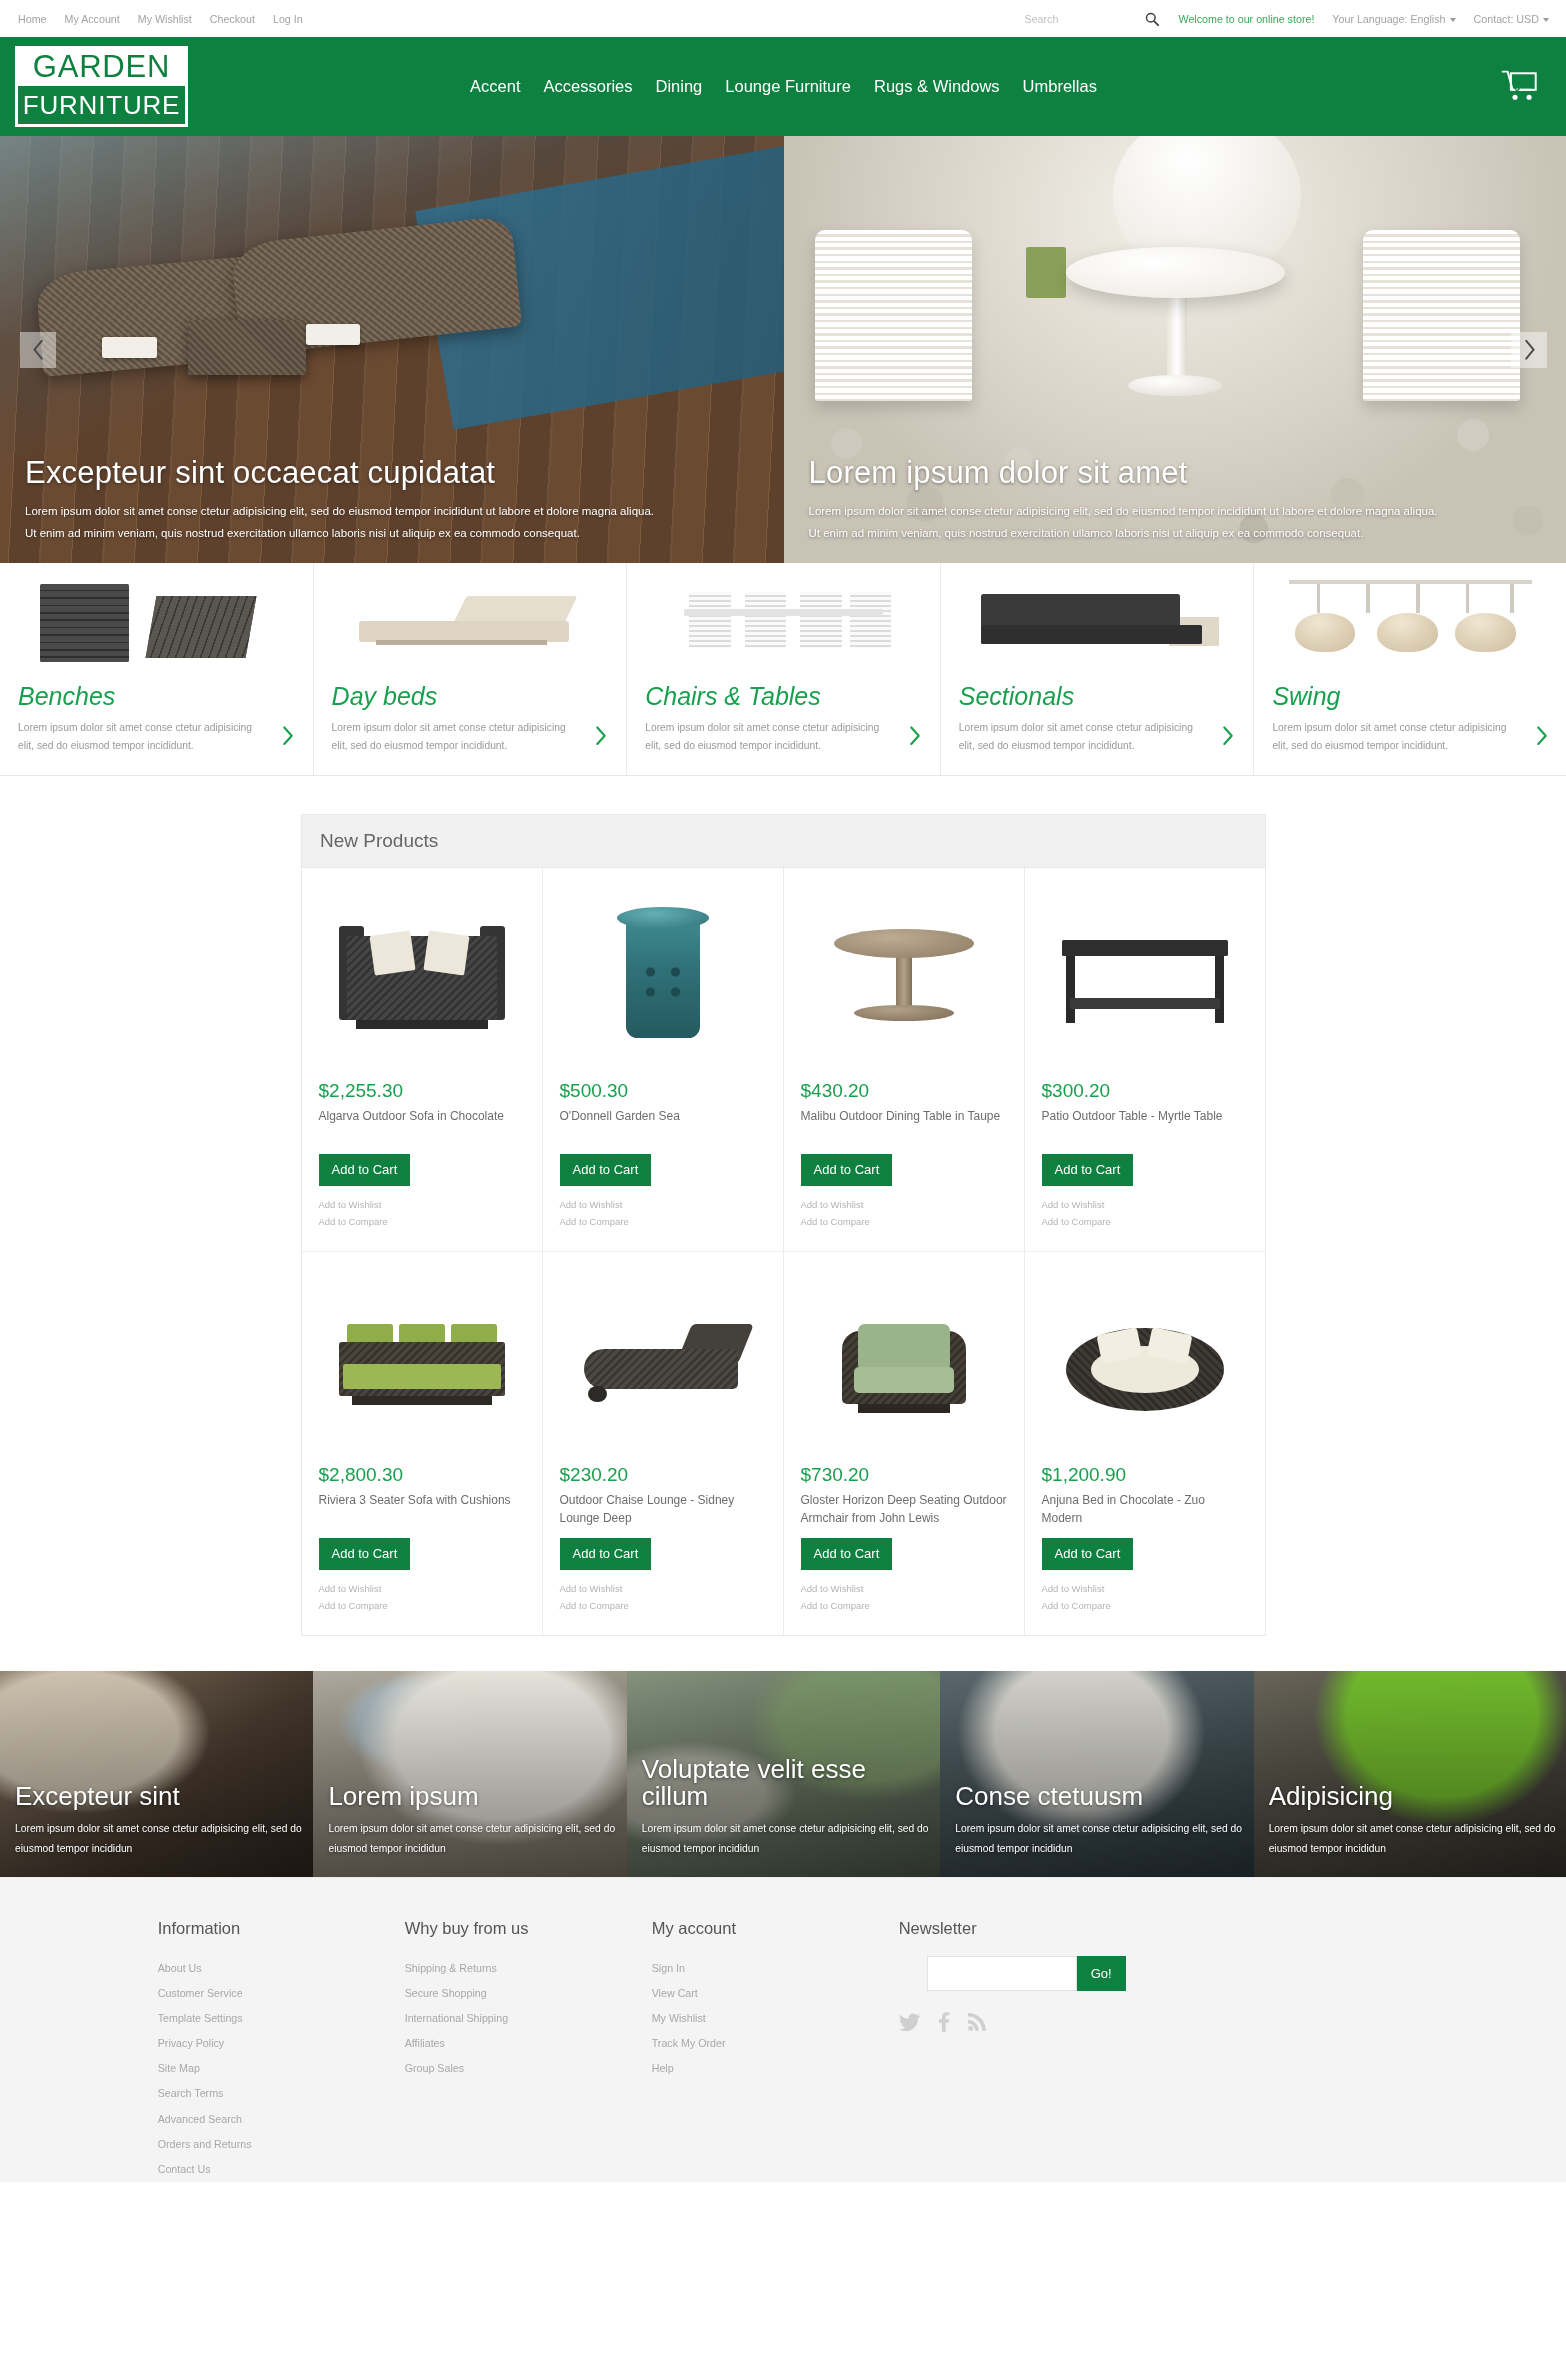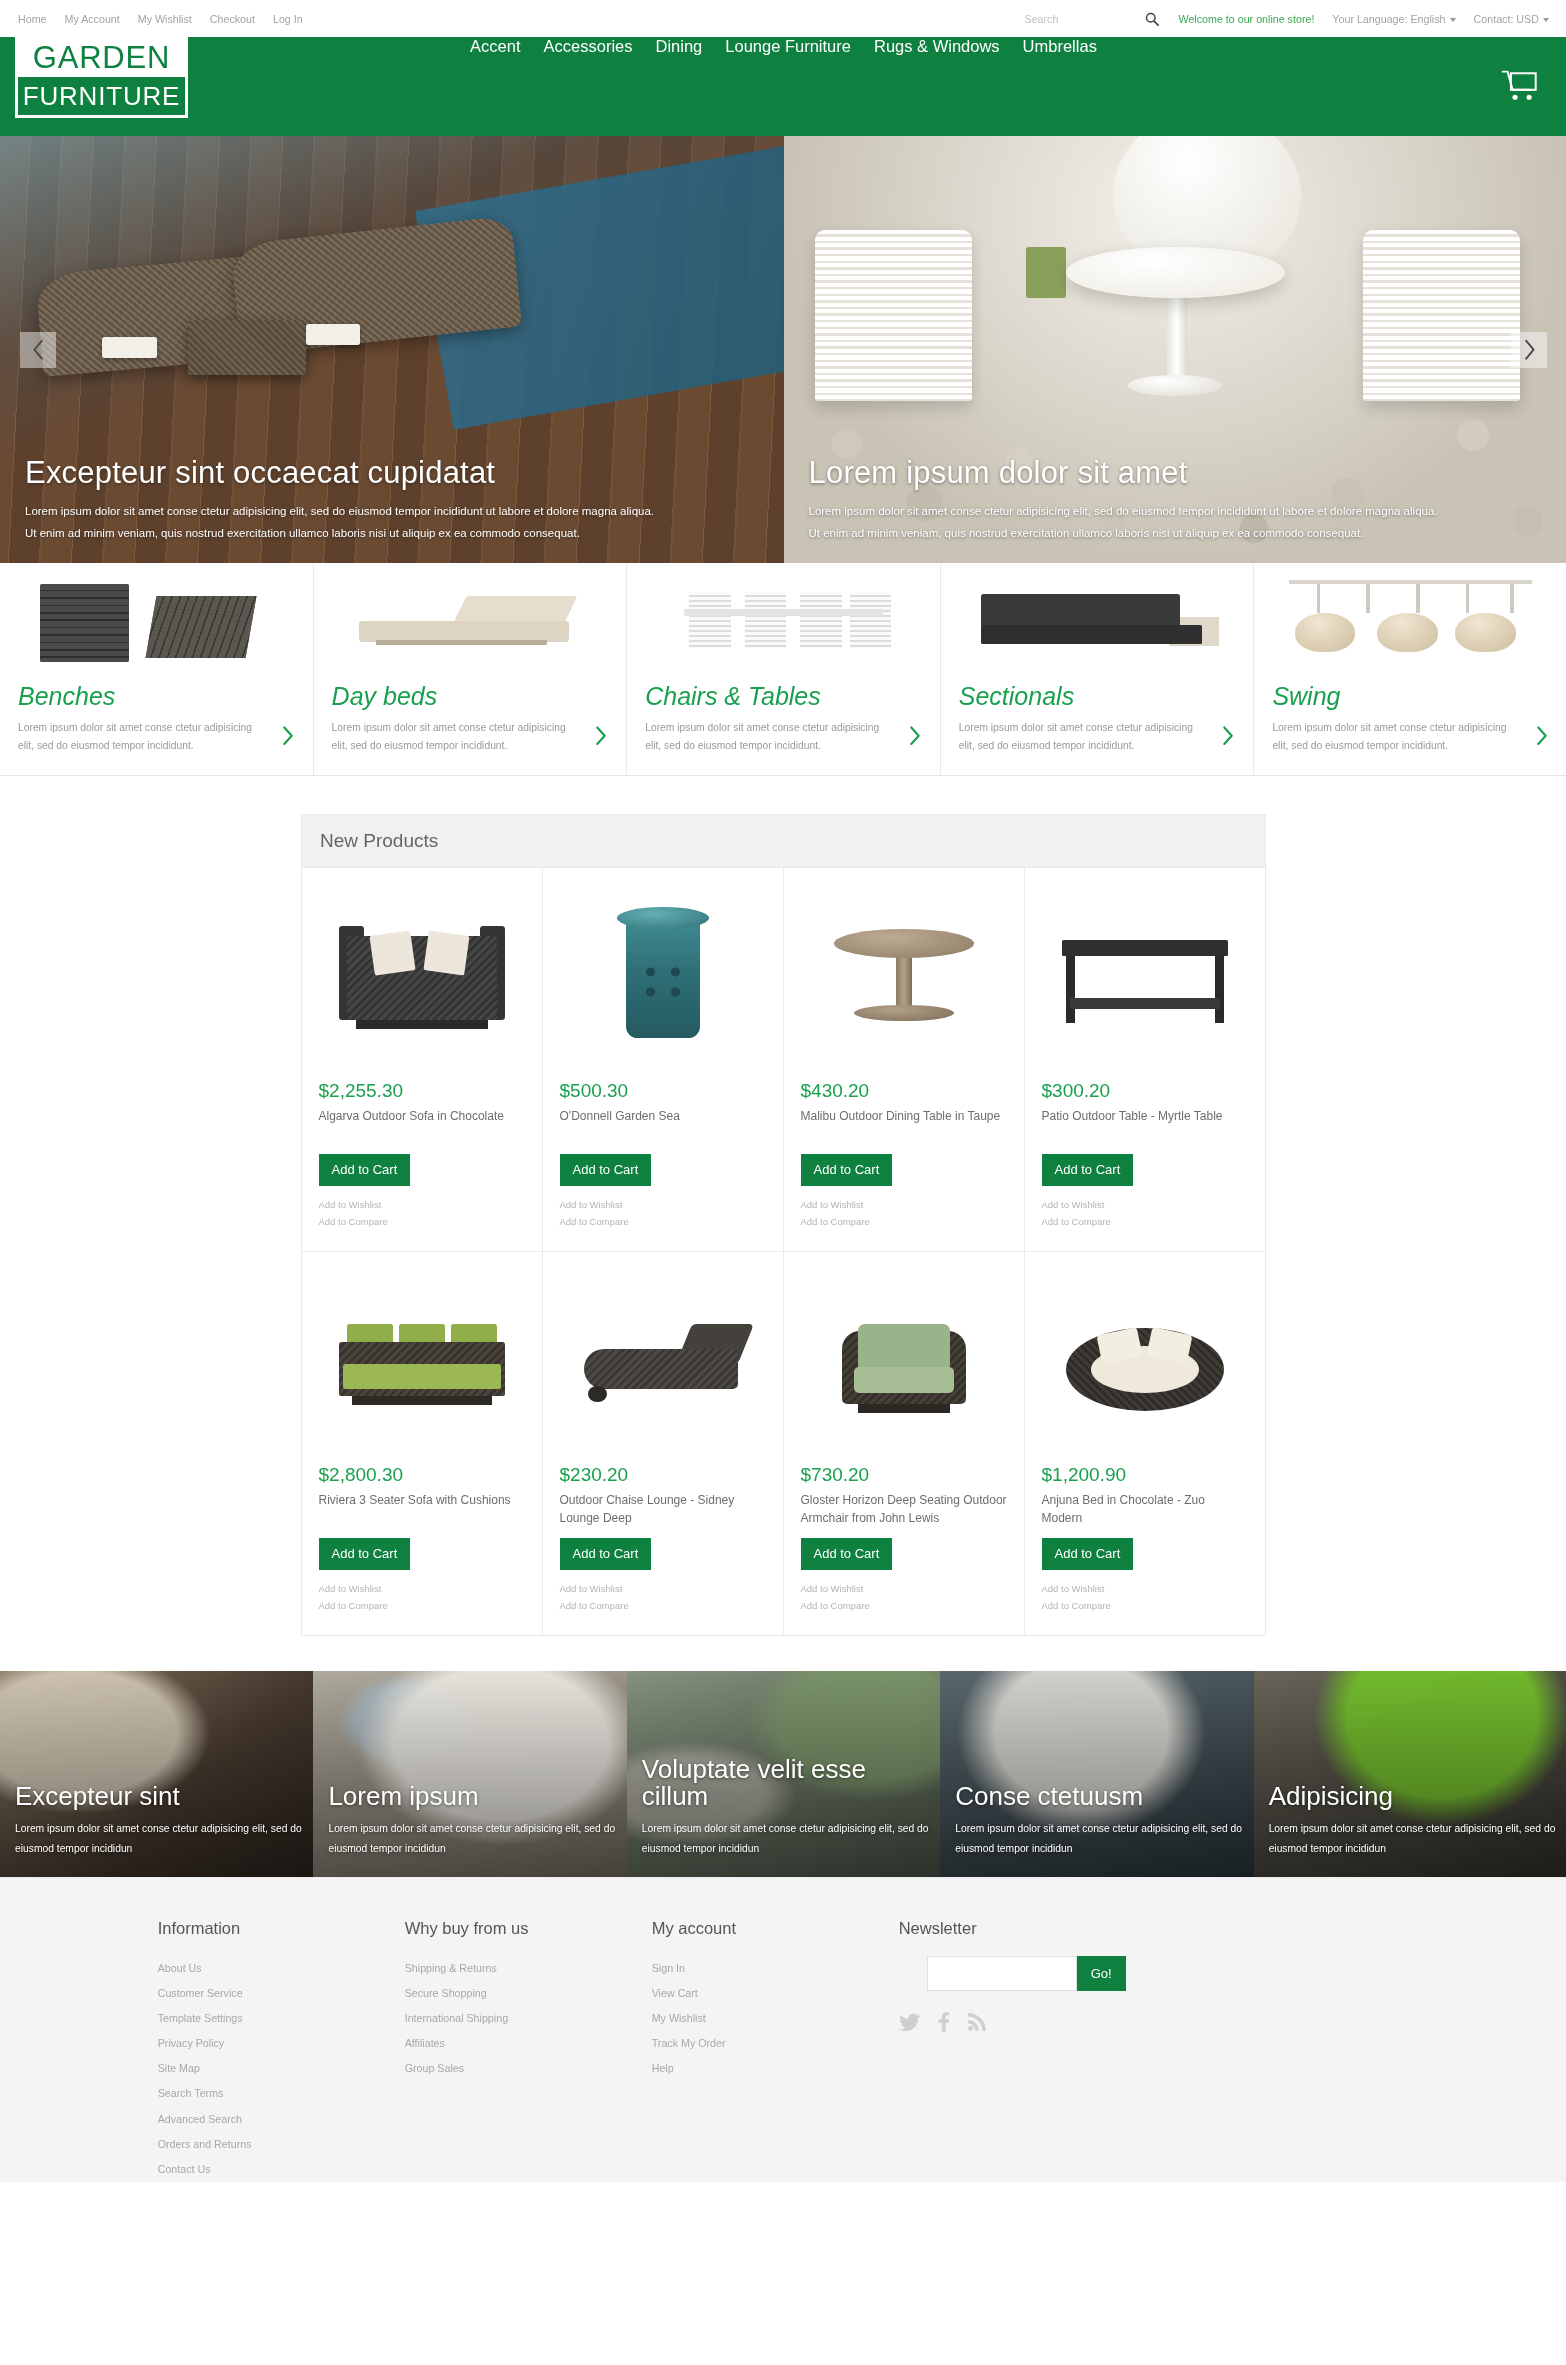--- a/index.html
+++ b/index.html
@@ -65,20 +65,21 @@
     border-top: 4.1px solid #999;
     margin-left: 4.1px;
     vertical-align: middle;
   }
 
   
   .header {
     height: 99px;
     background: #0e8140;
     display: flex;
+    align-items: center;
     position: relative;
   }
   .logo {
     width: 173px;
     height: 81px;
     margin-left: 15px;
     background: #fff;
     border: 2.5px solid #fff;
     display: flex;
     flex-direction: column;

